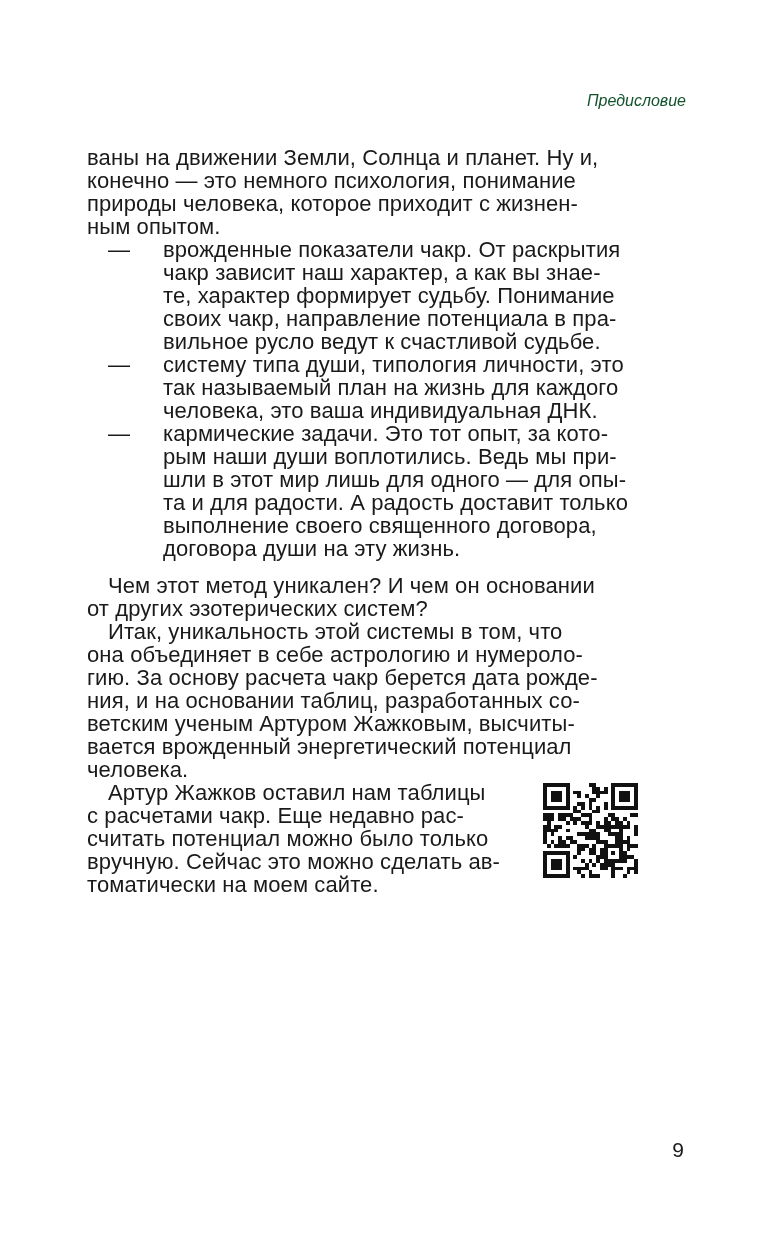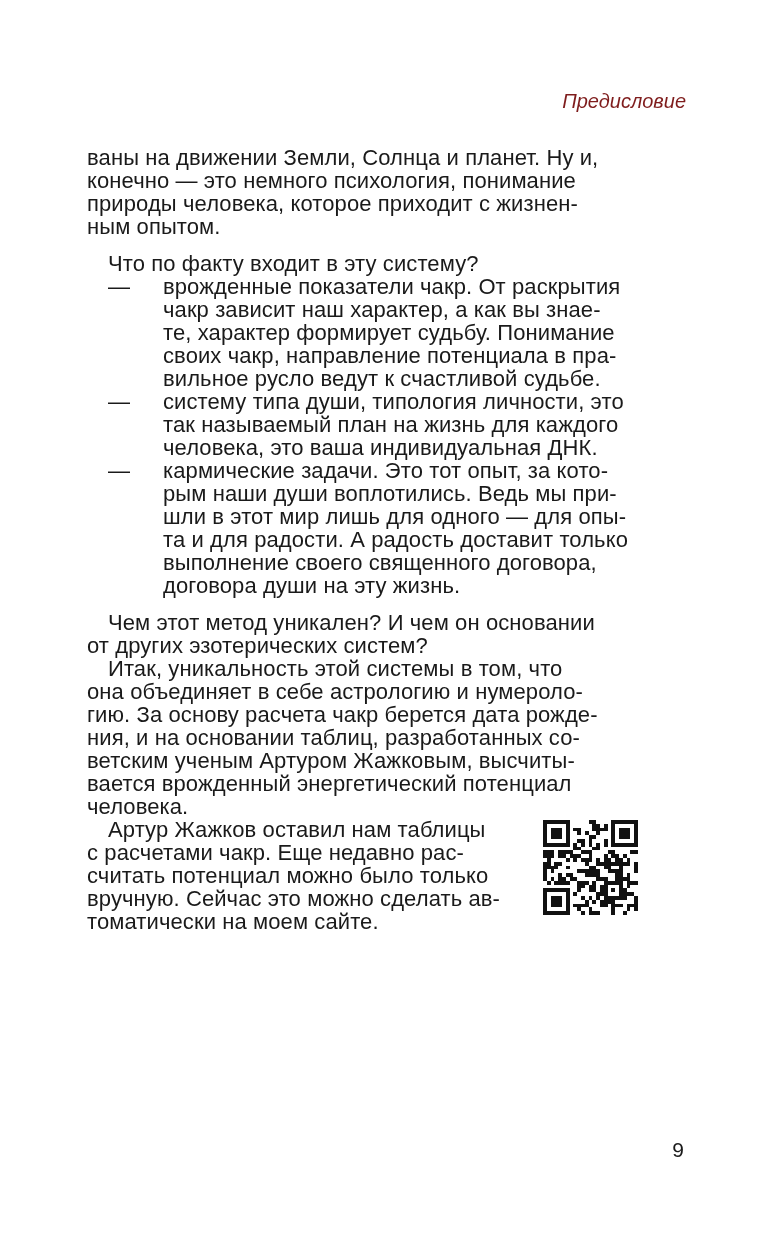--- a/index.html
+++ b/index.html
@@ -7,24 +7,24 @@
     position:relative;
     width:768px;height:1240px;
     background:#fff;
     font-family:"Liberation Sans","DejaVu Sans",sans-serif;
     color:#1a1a1a;
     overflow:hidden;
   }
   .running-header{
     position:absolute;
     top:88px;right:82px;
-    font-size:20px;
+    font-size:16px;
     line-height:26px;
     font-style:italic;
-    color:#7f1d1d;
+    color:#14532d;
   }
   .bodytext{
     position:absolute;
     left:87px;top:146px;
     width:551px;
     font-size:22px;
     line-height:23px;
     letter-spacing:0.1px;
   }
   .para{
@@ -67,21 +67,20 @@
 
   <div class="running-header">Предисловие</div>
 
   <div class="bodytext">
 
     <p class="para">ваны на движении Земли, Солнца и планет. Ну и,
 конечно — это немного психология, понимание
 природы человека, которое приходит с жизнен-
 ным опытом.</p>
 
-    <p class="para indent gap-before">Что по факту входит в эту систему?</p>
 
     <ul class="bullet-list">
       <li class="bullet-item">
         <span class="bullet-marker">—</span>
         <div class="bullet-text">врожденные показатели чакр. От раскрытия
 чакр зависит наш характер, а как вы знае-
 те, характер формирует судьбу. Понимание
 своих чакр, направление потенциала в пра-
 вильное русло ведут к счастливой судьбе.</div>
       </li>

